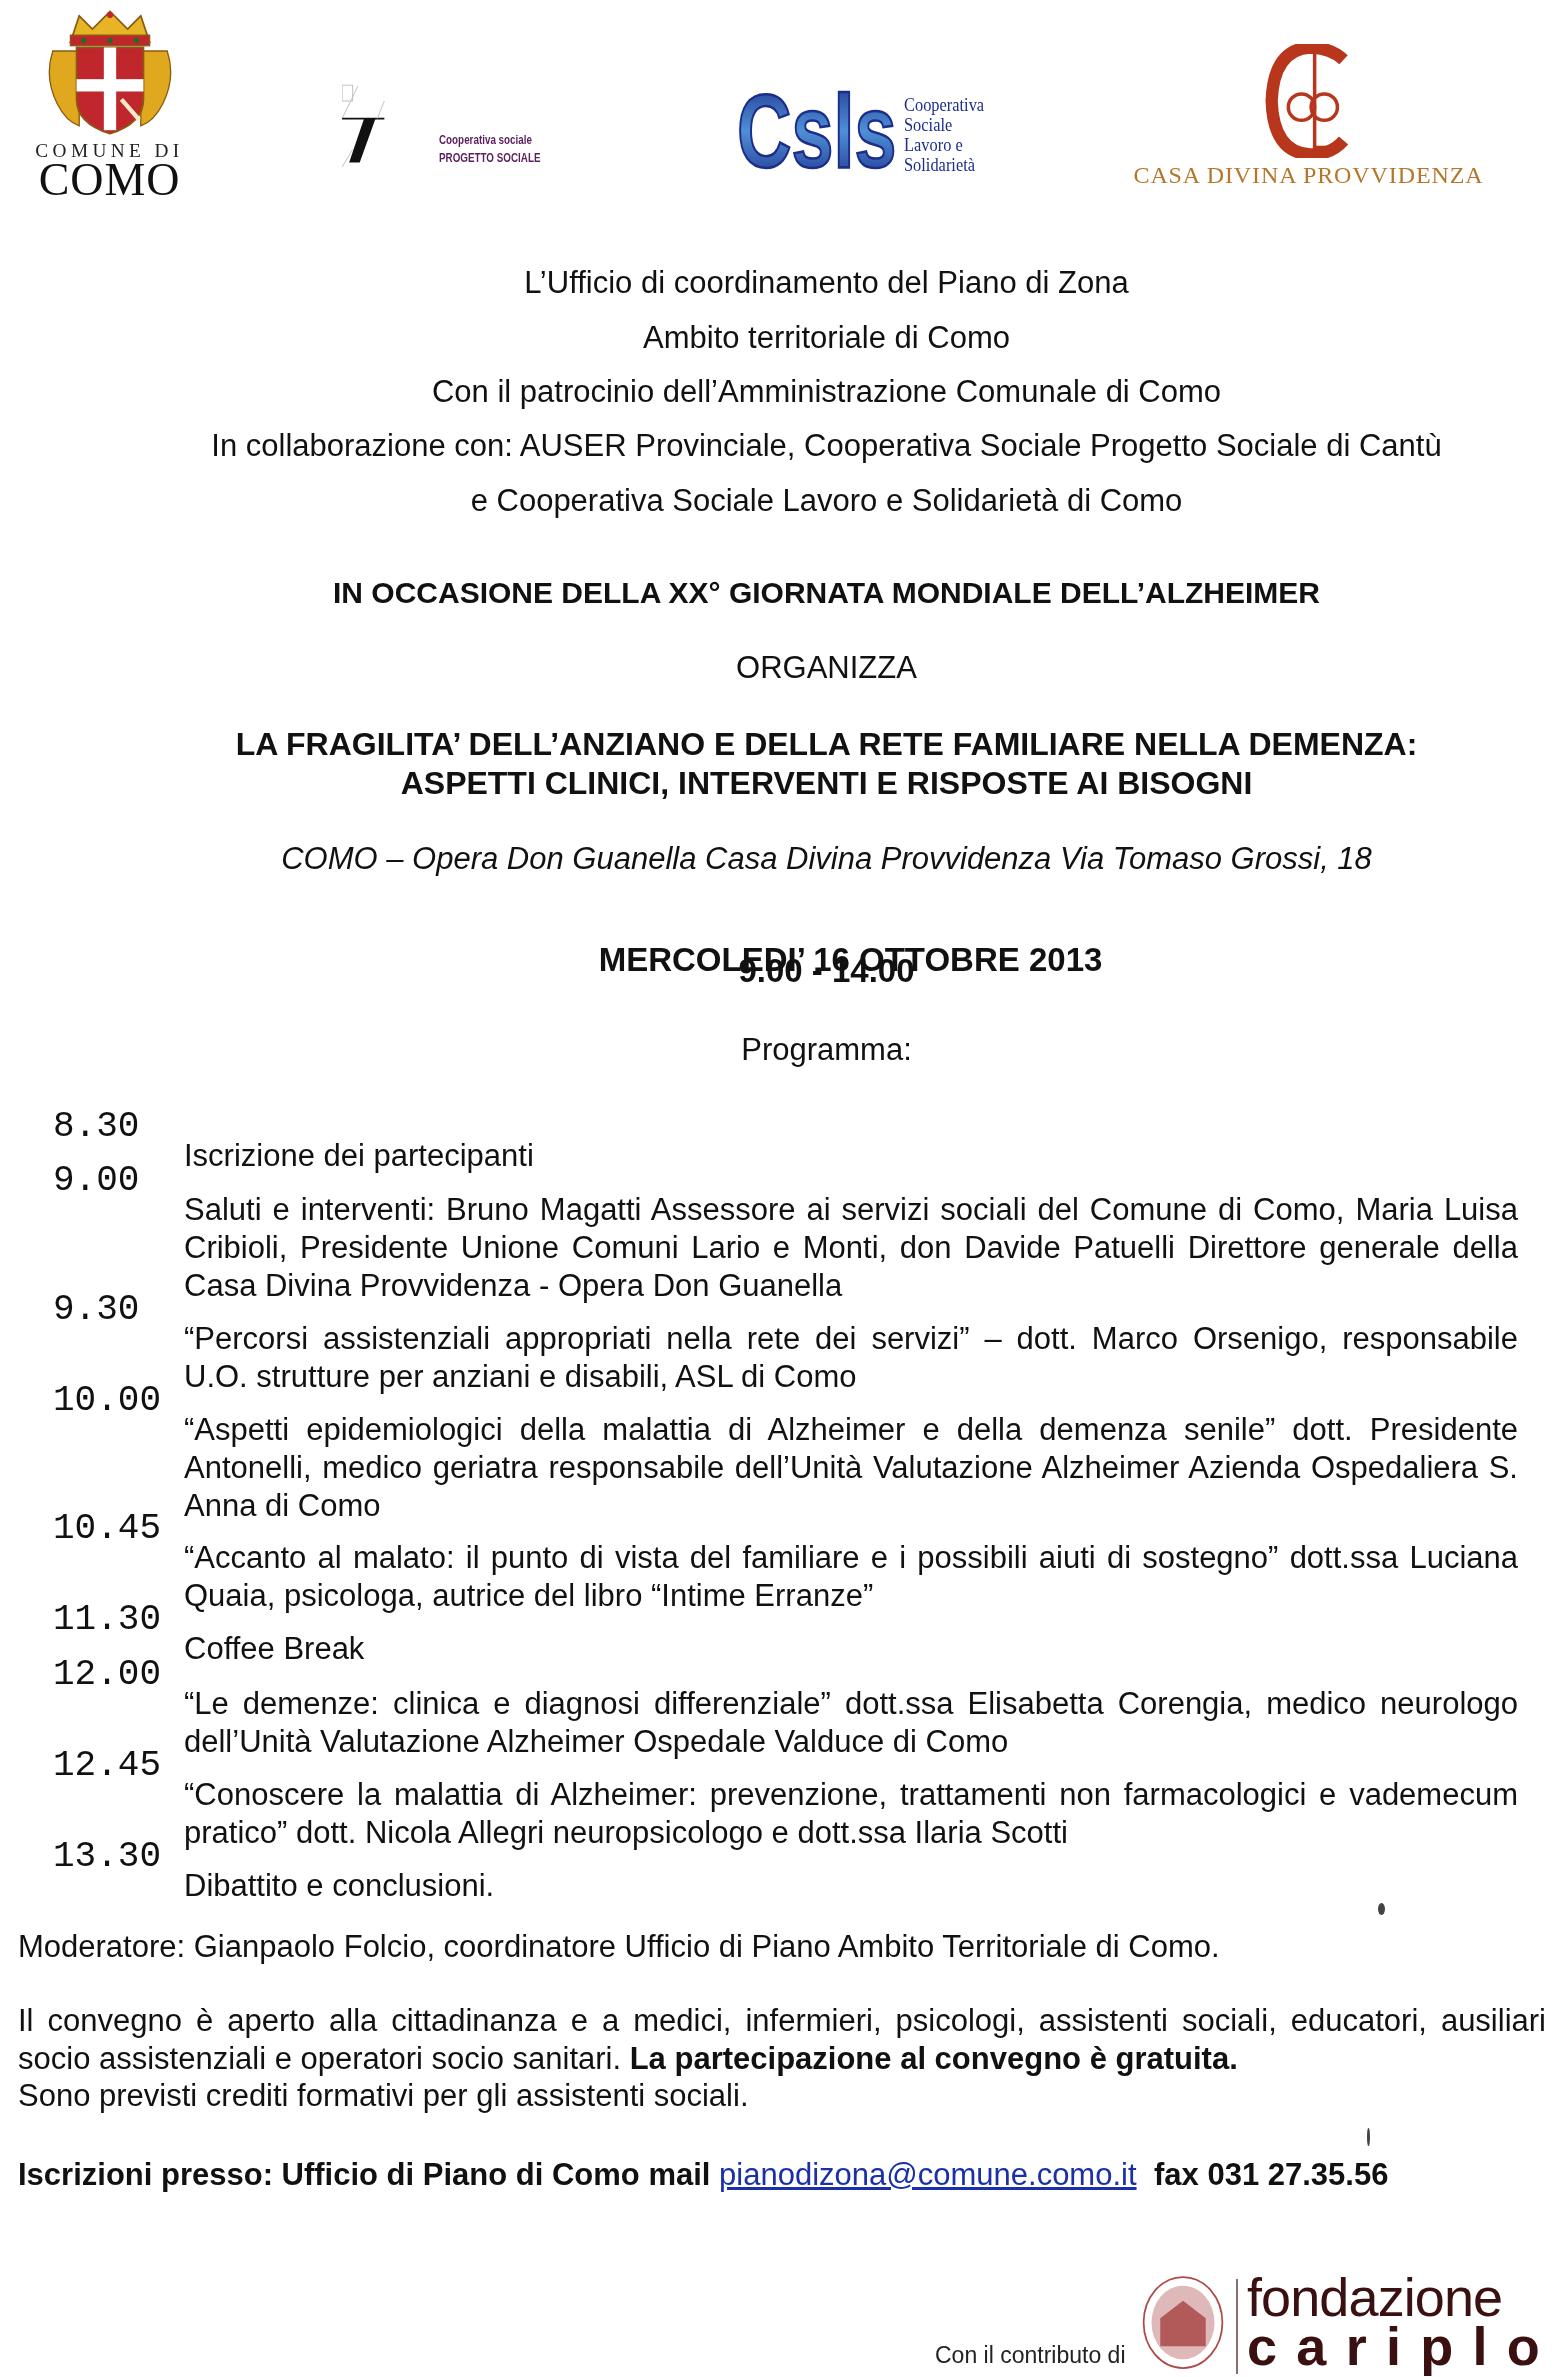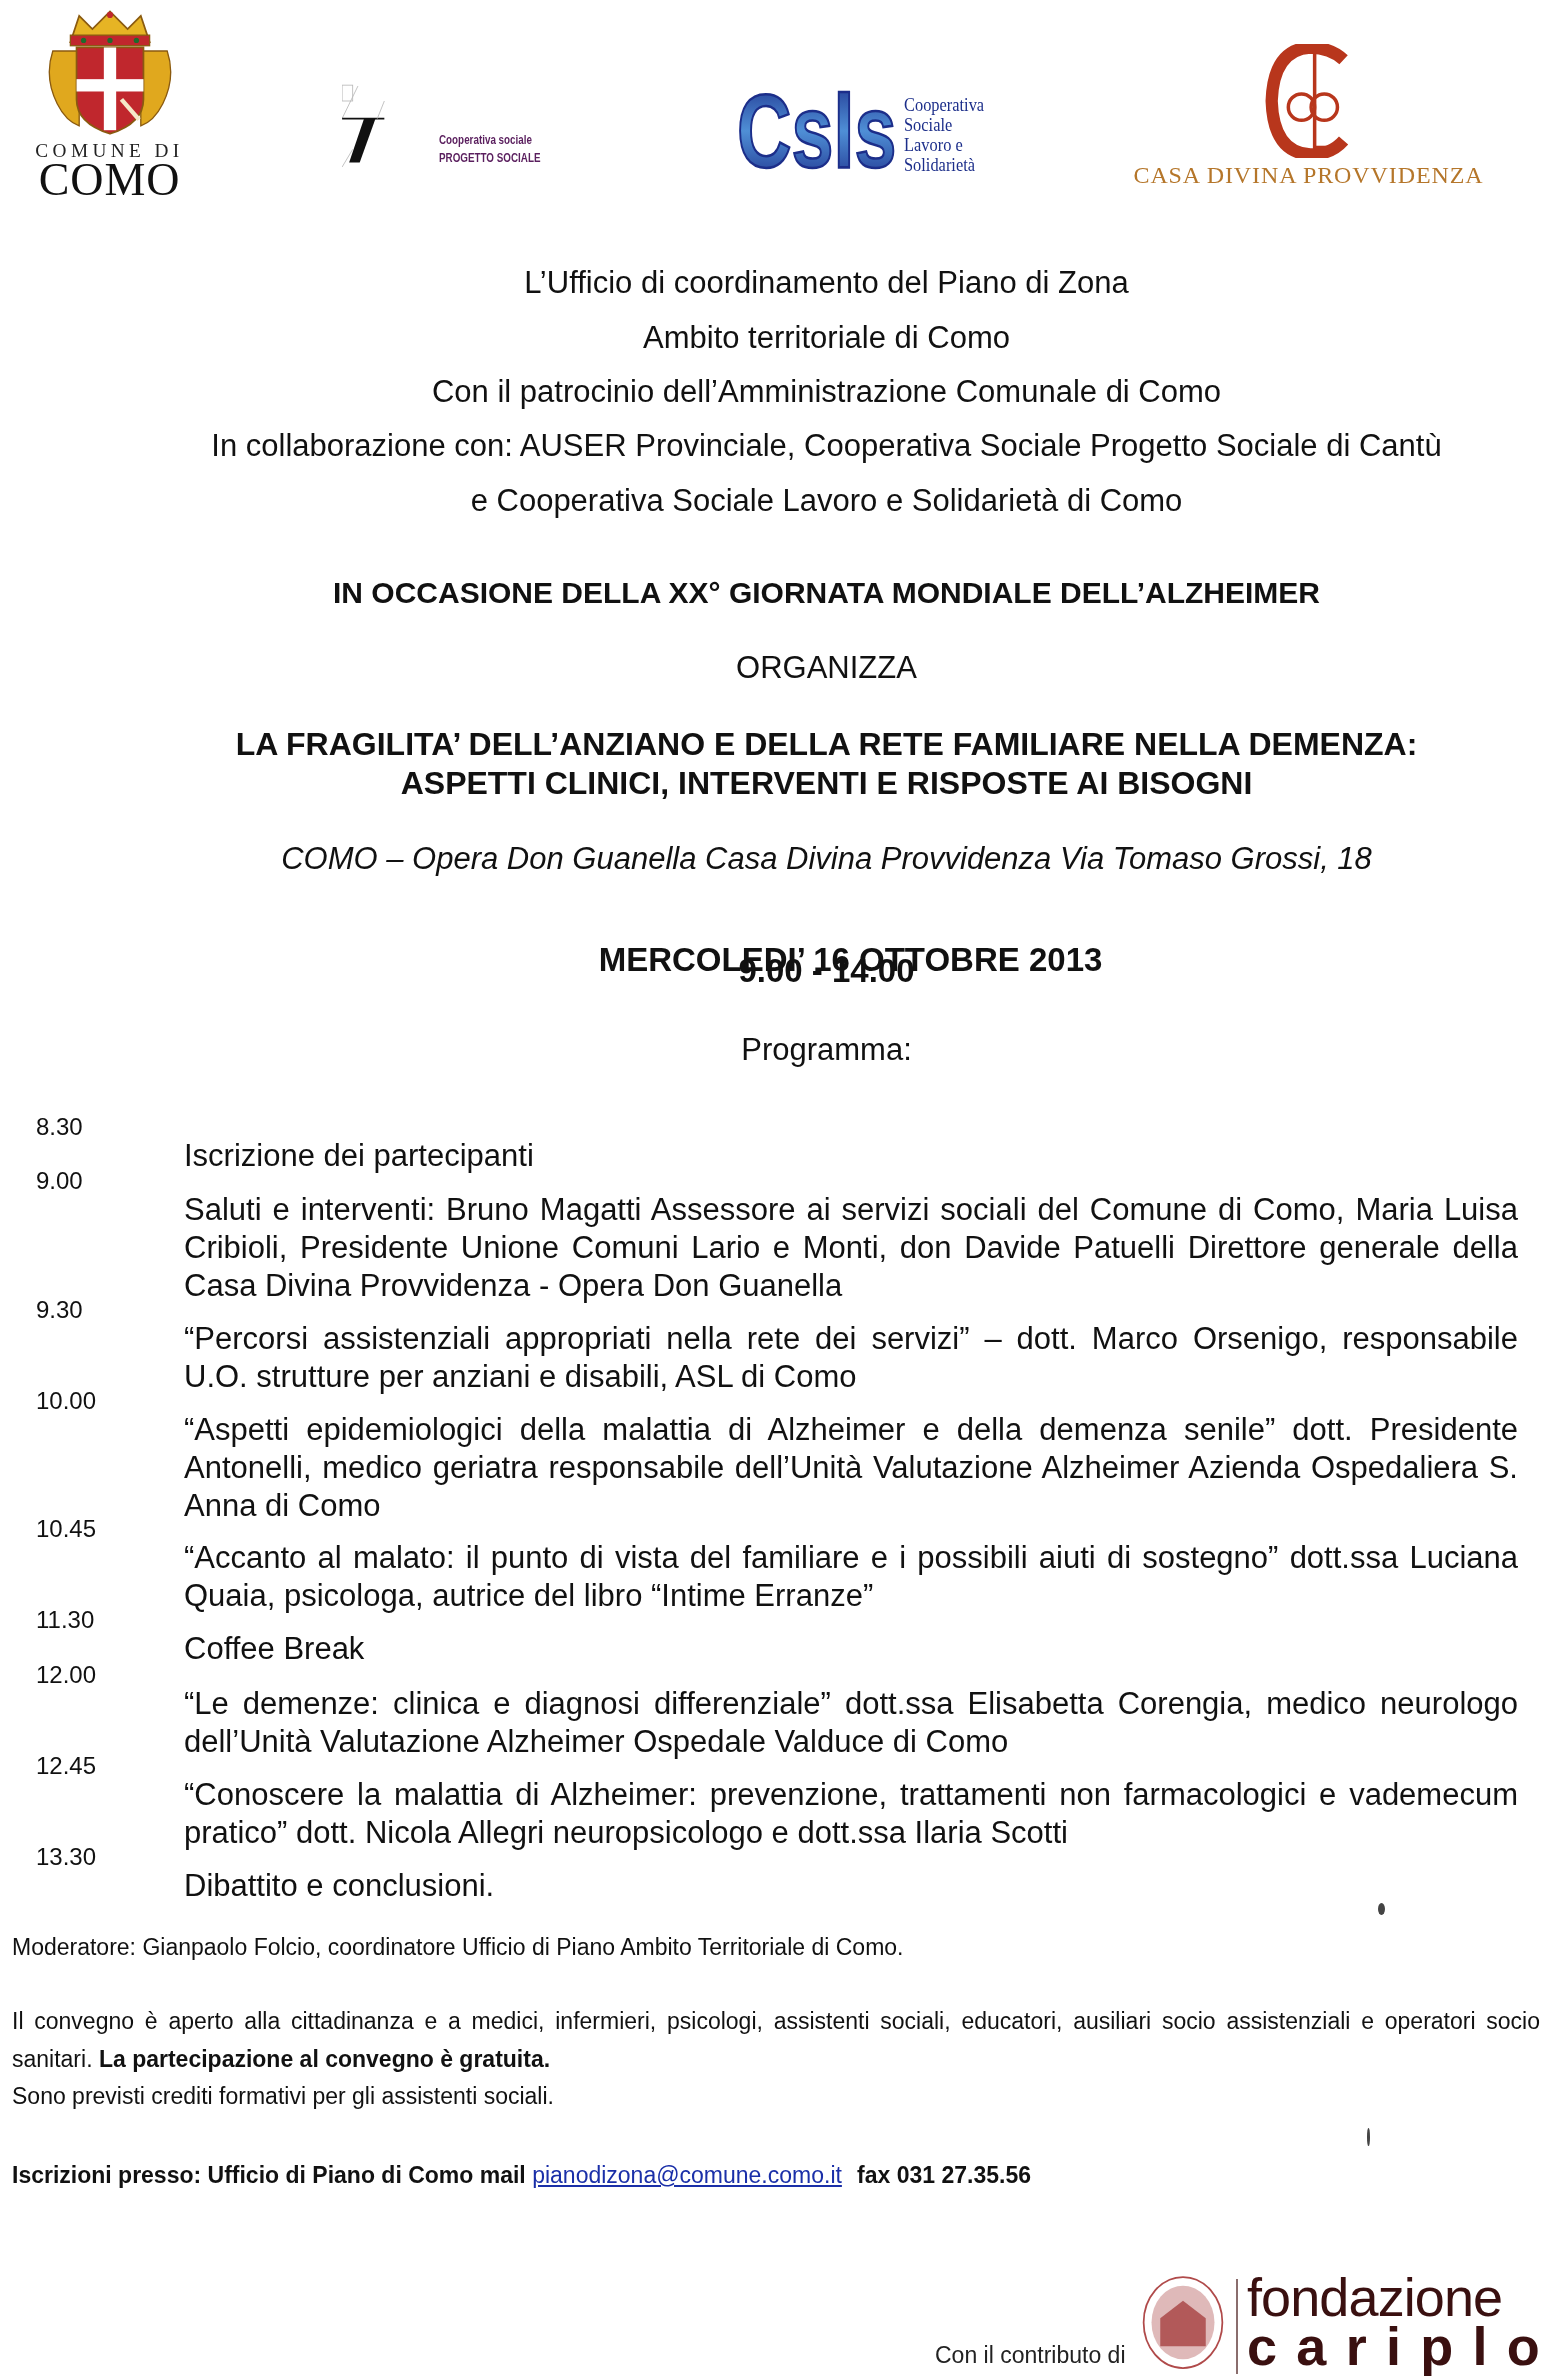--- a/index.html
+++ b/index.html
@@ -27,24 +27,24 @@
   .cdp-mark { width: 123px; height: 114px; display: block; margin: 0 auto; }
   .cdp-name { font-family: "Liberation Serif", serif; font-size: 24px; letter-spacing: 0.9px; color: #b5762a; margin-top: 3.5px; }
 
   
   .center-line { left: 0; width: 1565px; text-align: center; font-size: 31px; line-height: 35px; padding-left: 44px; }
   .bold { font-weight: bold; }
 
   
   .prog { left: 0; top: 1108px; width: 1565px; }
   .prog-row { position: absolute; left: 0; width: 1565px; }
-  .prog-time { position: absolute; left: 36px; width: 88px; font-size: 24px; line-height: 38px; }
+  .prog-time { position: absolute; left: 53px; width: 88px; font-size: 36px; line-height: 38px; font-family: Liberation Mono, monospace; }
   .prog-desc { position: absolute; left: 184px; width: 1334px; font-size: 31px; line-height: 38px; text-align: justify; margin-top: 29px; }
 
-  .para { left: 12px; width: 1528px; font-size: 23px; line-height: 38px; text-align: justify; }
+  .para { left: 18px; width: 1528px; font-size: 31px; line-height: 38px; text-align: justify; }
   .link { color: #1a2fa8; text-decoration: underline; }
 
   
   .contrib { left: 935px; top: 2342px; font-size: 23px; color: #222; }
   .cariplo-seal { left: 1141px; top: 2274px; width: 84px; height: 97px; }
   .cariplo-divider { left: 1236px; top: 2279px; width: 1.8px; height: 95px; background: #8a6d6d; }
   .cariplo-word1 { left: 1247px; top: 2269px; font-size: 54px; line-height: 56px; color: #3a1010; letter-spacing: -0.9px; }
   .cariplo-word2 { left: 1247px; top: 2318px; font-size: 54px; line-height: 56px; color: #3a1010; letter-spacing: 19.3px; }
 
   .spot { position: absolute; border-radius: 50%; background: #444; }

